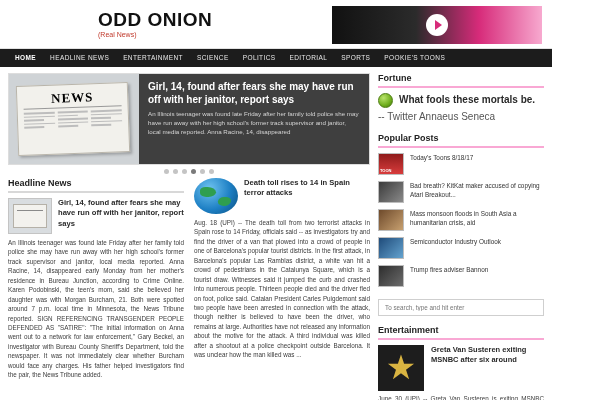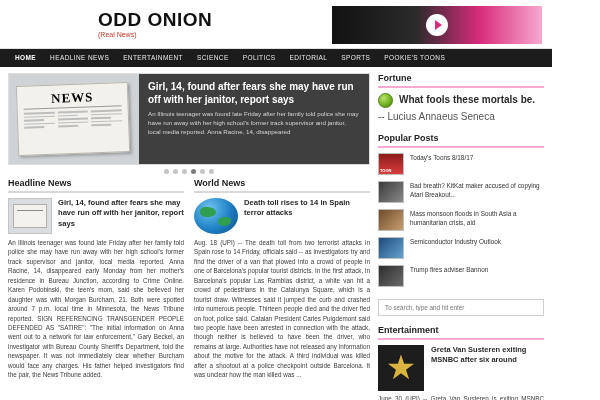--- a/index.html
+++ b/index.html
@@ -401,42 +401,41 @@
               <div class="thumb">
                 <div class="mini-np"></div>
               </div>
               <div class="post-title">Girl, 14, found after fears she may have run off with her janitor, report says</div>
             </div>
             <div class="post-body">An Illinois teenager was found late Friday after her family told police she may have run away with her high school's former track supervisor and janitor, local media reported. Anna Racine, 14, disappeared early Monday from her mother's residence in Bureau Junction, according to Crime Online. Karen Podobinski, the teen's mom, said she believed her daughter was with Morgan Burcham, 21. Both were spotted around 7 p.m. local time in Minnesota, the News Tribune reported. SIGN REFERENCING TRANSGENDER PEOPLE DEFENDED AS "SATIRE": "The initial information on Anna went out to a network for law enforcement," Gary Beckel, an investigator with Bureau County Sheriff's Department, told the newspaper. It was not immediately clear whether Burcham would face any charges. His father helped investigators find the pair, the News Tribune added.</div>
           </div>
         </div>
 
         <div class="col">
-          <div class="sec-title">World News</div>
           <div class="post">
             <div class="post-head">
               <div class="globe"></div>
               <div class="post-title">Death toll rises to 14 in Spain terror attacks</div>
             </div>
             <div class="post-body">Aug. 18 (UPI) -- The death toll from two terrorist attacks in Spain rose to 14 Friday, officials said -- as investigators try and find the driver of a van that plowed into a crowd of people in one of Barcelona's popular tourist districts. In the first attack, in Barcelona's popular Las Ramblas district, a white van hit a crowd of pedestrians in the Catalunya Square, which is a tourist draw. Witnesses said it jumped the curb and crashed into numerous people. Thirteen people died and the driver fled on foot, police said. Catalan President Carles Puigdemont said two people have been arrested in connection with the attack, though neither is believed to have been the driver, who remains at large. Authorities have not released any information about the motive for the attack. A third individual was killed after a shootout at a police checkpoint outside Barcelona. It was unclear how the man killed was ...</div>
           </div>
         </div>
 
       </div>
     </div>
 
     <div class="sidebar">
 
       <div class="side-block">
         <div class="side-title">Fortune</div>
         <div class="quote-row">
           <div class="quote-icon"></div>
           <div class="quote-text">What fools these mortals be.</div>
         </div>
-        <div class="quote-text quote-author" style="margin-top:2px;">-- Lucius Annaeus Seneca</div>
+        <div class="quote-text quote-author" style="margin-top:2px;">-- Twitter Annaeus Seneca</div>
       </div>
 
       <div class="side-block">
         <div class="side-title">Popular Posts</div>
 
         <div class="pop-item">
           <div class="pop-thumb t1"></div>
           <div class="pop-title">Today's Toons 8/18/17</div>
         </div>
         <div class="pop-item">

